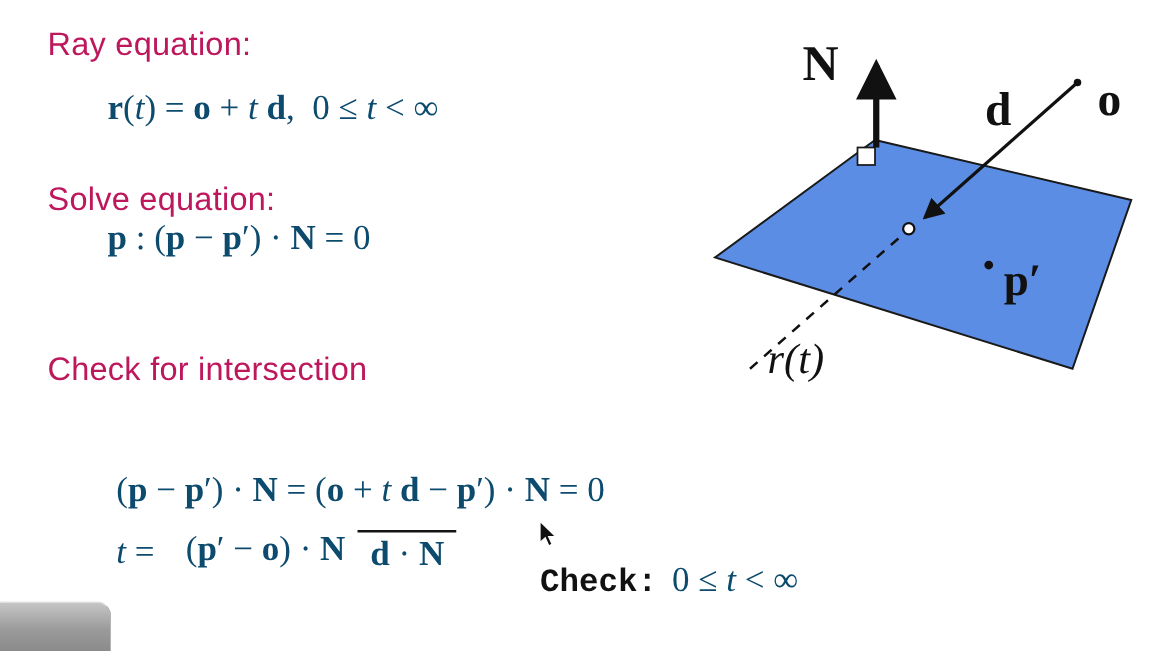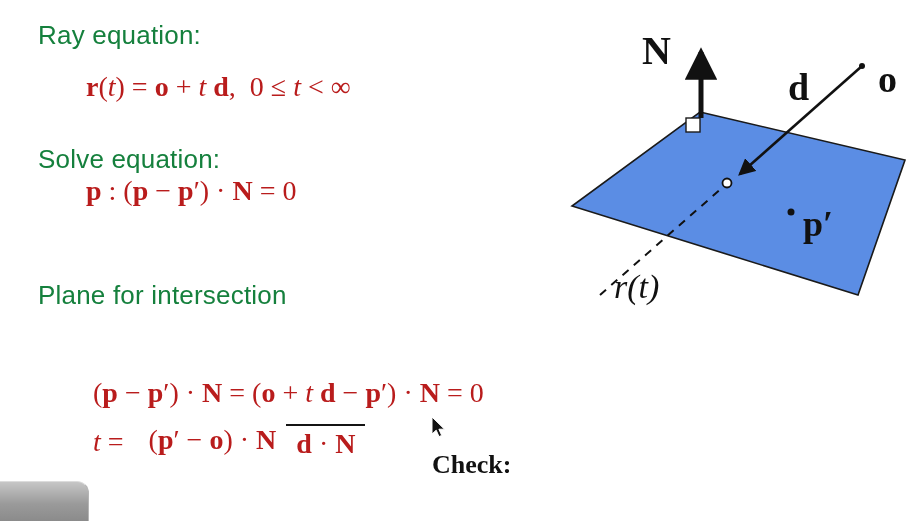--- a/index.html
+++ b/index.html
@@ -2,70 +2,71 @@
 <html><head>
 <meta charset="utf-8">
 <style>
   html,body{margin:0;padding:0;}
   body{
     width:920px;height:521px;background:#ffffff;overflow:hidden;position:relative;
     font-family:"Liberation Sans",sans-serif;
   }
   .slide{position:absolute;inset:0;}
   .heading{
-    position:absolute;left:38px;font-size:26px;color:#15803d;letter-spacing:.2px;
+    position:absolute;left:38px;font-size:26px;color:#be185d;letter-spacing:.2px;
     font-family:"Liberation Sans",sans-serif;
   }
   .math{
     font-family:"Liberation Serif","DejaVu Serif",serif;
-    font-size:28px;color:#b91c1c;white-space:pre;line-height:1.1;
+    font-size:28px;color:#0c4a6e;white-space:pre;line-height:1.1;
   }
   .math-line{position:absolute;}
   .m-bf{font-weight:700;font-style:normal;}
   .m-it{font-style:italic;}
   .m-rm{font-style:normal;}
   .frac-row{position:absolute;left:93px;top:424px;display:flex;align-items:center;}
   .frac{display:inline-flex;flex-direction:row;align-items:center;margin-left:8px;}
   .frac .num{padding:0 10px 3px;}
   .frac .den{border-top:2.5px solid #141414;padding:3px 10px 0;width:100%;display:flex;justify-content:center;box-sizing:border-box;}
   .check-row{position:absolute;left:432px;top:450px;display:flex;align-items:baseline;gap:12px;}
-  .check-label{font-weight:700;font-size:26px;color:#111;font-family:Liberation Serif, serif;}
+  .check-label{font-weight:700;font-size:26px;color:#111;font-family:Liberation Mono, monospace;}
   .diagram{position:absolute;left:542px;top:8px;}
   .cursor{position:absolute;left:430px;top:416px;width:16px;height:22px;}
   .overlay-corner{
     position:absolute;left:0;top:481px;width:88px;height:40px;
     background:linear-gradient(180deg,#c6c6c6 0%,#9a9a9a 55%,#8a8a8a 100%);
     border-top:1px solid #dcdcdc;border-right:1px solid #b5b5b5;
     border-top-right-radius:12px;
   }
 </style>
 </head>
 <body>
 
 <div class="slide">
 
   <div class="heading" style="top:20px">Ray equation:</div>
   <div class="math math-line" style="left:86px;top:72px"><span class="m-bf">r</span><span class="m-rm">(</span><span class="m-it">t</span><span class="m-rm">) = </span><span class="m-bf">o</span><span class="m-rm"> + </span><span class="m-it">t</span><span class="m-rm"> </span><span class="m-bf">d</span><span class="m-rm">,  0 ≤ </span><span class="m-it">t</span><span class="m-rm"> &lt; ∞</span></div>
 
   <div class="heading" style="top:144px">Solve equation:</div>
   <div class="math math-line" style="left:86px;top:176px"><span class="m-bf">p</span><span class="m-rm"> : (</span><span class="m-bf">p</span><span class="m-rm"> − </span><span class="m-bf">p</span><span class="m-rm">′) · </span><span class="m-bf">N</span><span class="m-rm"> = 0</span></div>
 
-  <div class="heading" style="top:280px">Plane for intersection</div>
+  <div class="heading" style="top:280px">Check for intersection</div>
   <div class="math math-line" style="left:93px;top:378px"><span class="m-rm">(</span><span class="m-bf">p</span><span class="m-rm"> − </span><span class="m-bf">p</span><span class="m-rm">′) · </span><span class="m-bf">N</span><span class="m-rm"> = (</span><span class="m-bf">o</span><span class="m-rm"> + </span><span class="m-it">t</span><span class="m-rm"> </span><span class="m-bf">d</span><span class="m-rm"> − </span><span class="m-bf">p</span><span class="m-rm">′) · </span><span class="m-bf">N</span><span class="m-rm"> = 0</span></div>
 
   <div class="frac-row">
     <span class="math"><span class="m-it">t</span><span class="m-rm"> = </span></span>
     <span class="frac">
       <span class="math num"><span class="m-rm">(</span><span class="m-bf">p</span><span class="m-rm">′ − </span><span class="m-bf">o</span><span class="m-rm">) · </span><span class="m-bf">N</span></span>
       <span class="math den"><span class="m-bf">d</span><span class="m-rm"> · </span><span class="m-bf">N</span></span>
     </span>
   </div>
 
   <div class="check-row">
     <span class="check-label">Check:</span>
+    <span class="math"><span class="m-rm">0 ≤ </span><span class="m-it">t</span><span class="m-rm"> &lt; ∞</span></span>
   </div>
 
   <svg class="diagram" width="375" height="305" viewBox="0 0 375 305">
     <defs>
       <marker id="arrowhead" viewBox="0 0 10 10" refX="8.5" refY="5" markerWidth="6.5" markerHeight="6.5" orient="auto-start-reverse">
         <path d="M0,0 L10,5 L0,10 z" fill="#111"></path>
       </marker>
     </defs>
 
     <polygon points="158,104 363,152 316,287 30,198" stroke="#1a1a1a" stroke-width="1.6" fill="#5b8de4"></polygon>

